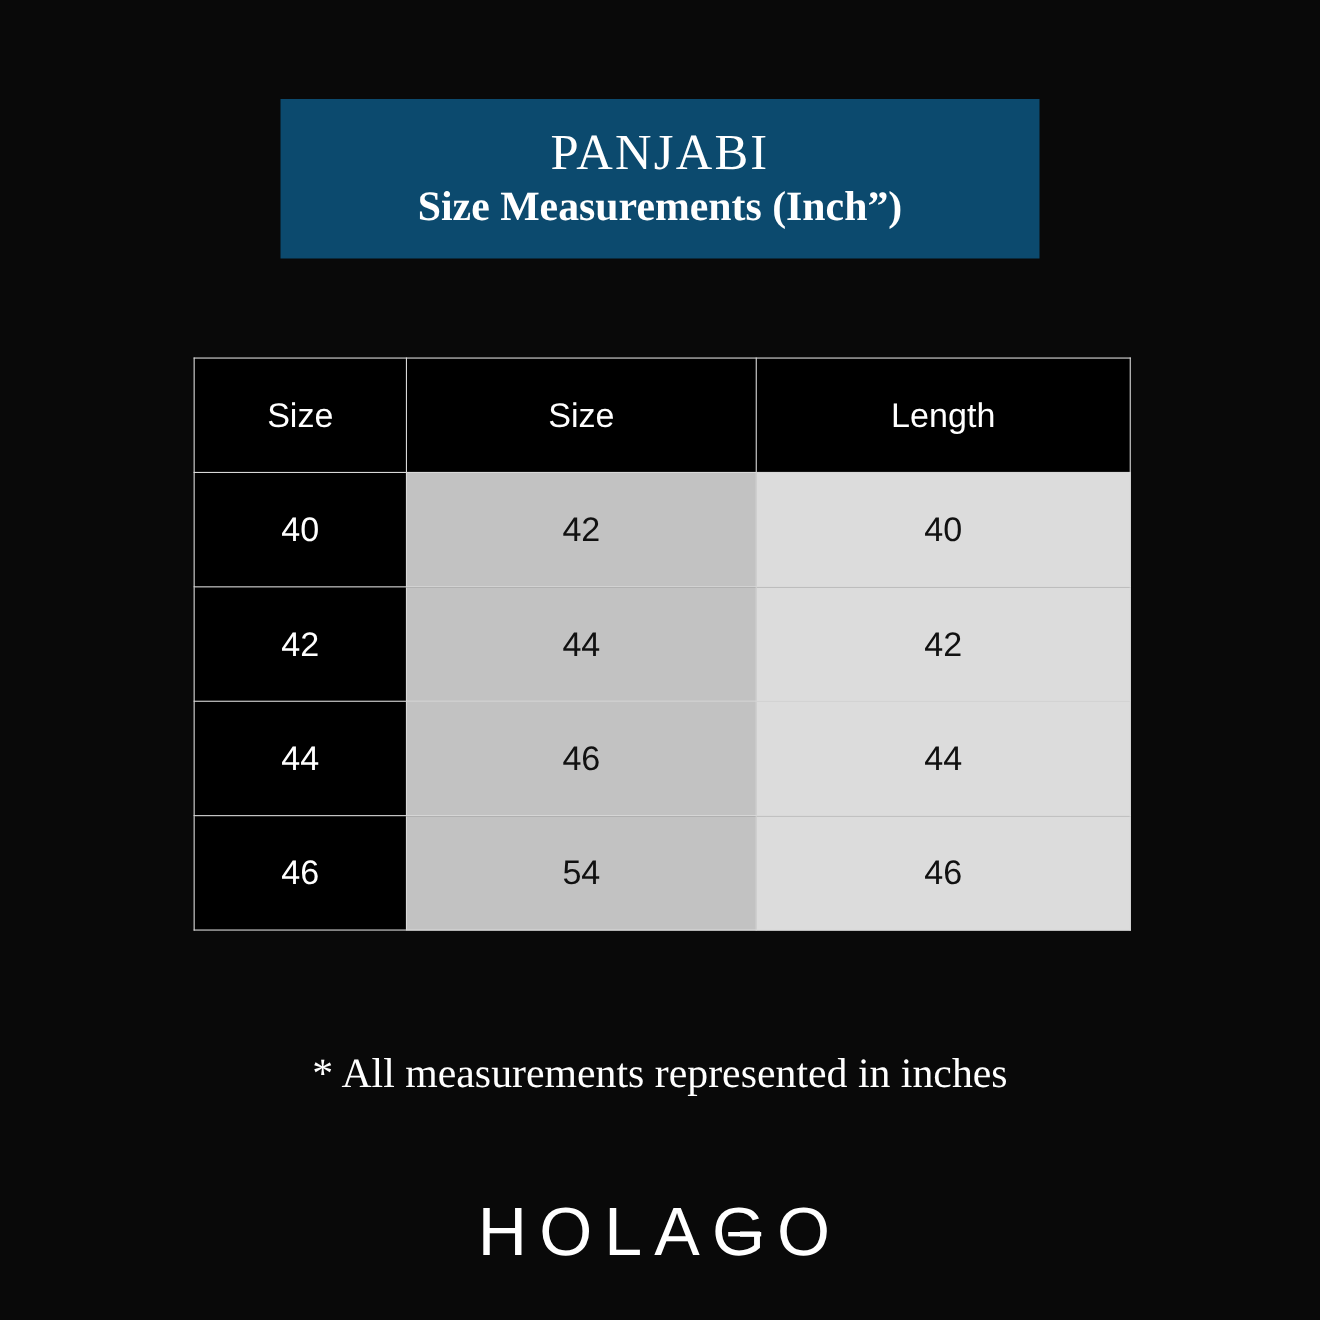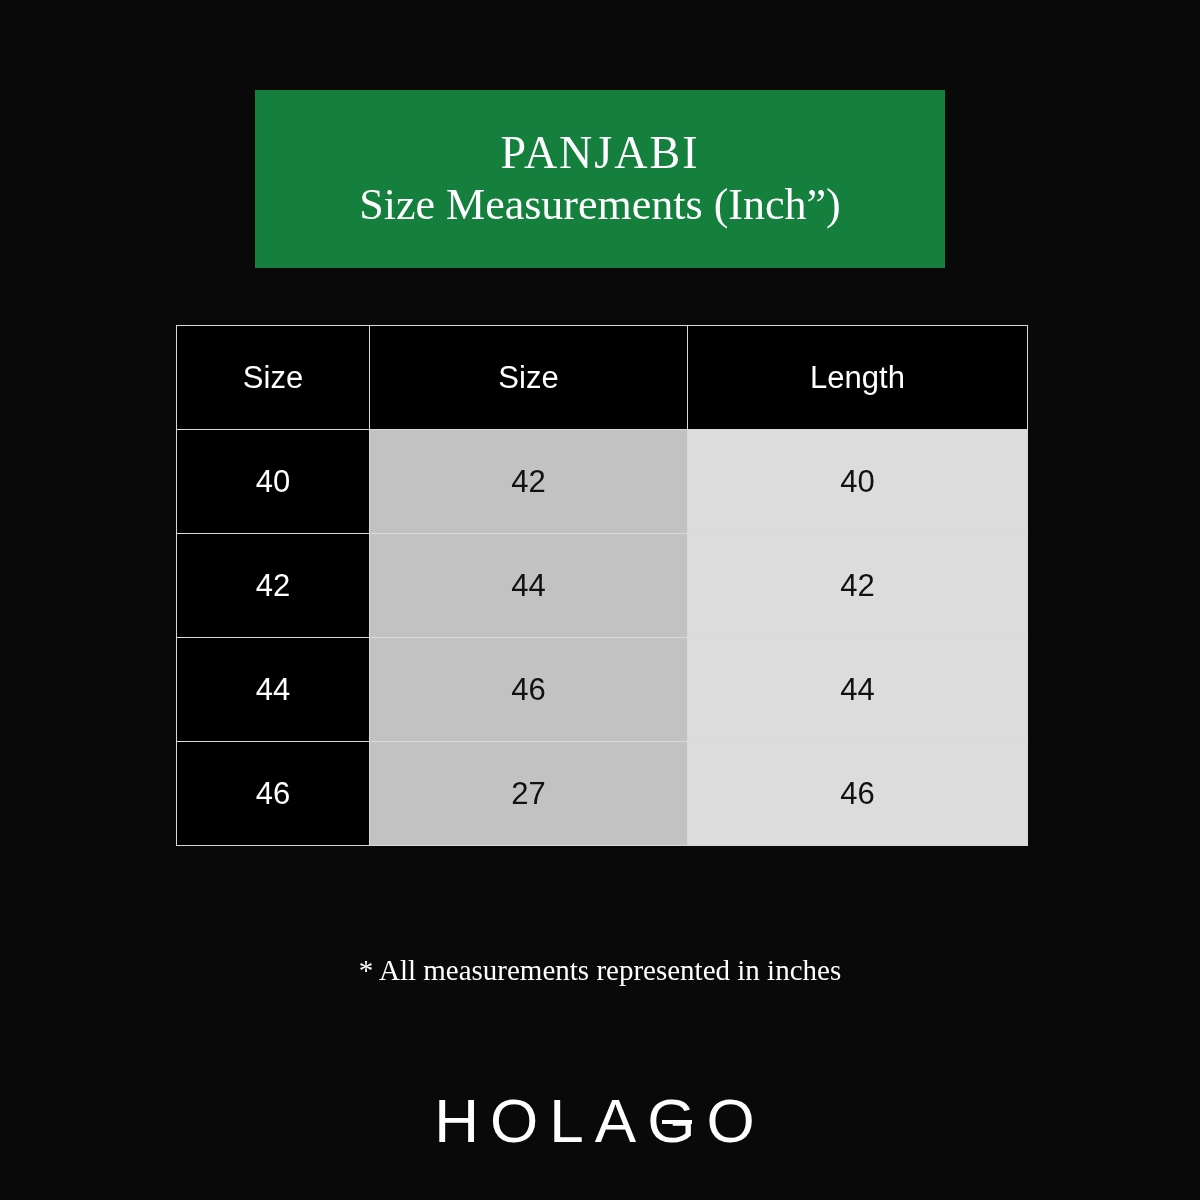--- a/index.html
+++ b/index.html
@@ -19,40 +19,41 @@
     height: 1200px;
     background: #090909;
   }
 
   
   .title-block {
     position: absolute;
     left: 255px;
     top: 90px;
     width: 690px;
-    height: 178px;
-    background: #15803d;
+    height: 145px;
+    background: #0c4a6e;
     display: flex;
     flex-direction: column;
     align-items: center;
     justify-content: center;
   }
   .title-main {
     font-family: "Liberation Serif", serif;
     font-size: 46px;
     letter-spacing: 2px;
     color: #ffffff;
     line-height: 1.05;
     margin-bottom: 4px;
   }
   .title-sub {
     font-family: "Liberation Serif", serif;
-    font-size: 44px;
+    font-size: 38px;
     color: #ffffff;
     line-height: 1.1;
+    font-weight: bold;
   }
 
   
   .size-table {
     position: absolute;
     left: 176px;
     top: 325px;
     width: 848px;
     border-collapse: collapse;
     table-layout: fixed;
@@ -100,21 +101,21 @@
   .notes {
     position: absolute;
     left: 0;
     top: 950px;
     width: 1200px;
     text-align: center;
     color: #ffffff;
     font-family: "Liberation Serif", serif;
   }
   .note-1 {
-    font-size: 29px;
+    font-size: 38px;
     line-height: 1.4;
     margin-bottom: 10px;
   }
   .note-2 {
     font-size: 25px;
     line-height: 1.4;
   }
 
   
   .brand {
@@ -171,21 +172,21 @@
       <td class="cell-body">44</td>
       <td class="cell-length">42</td>
     </tr>
     <tr class="body-row">
       <td class="cell-size">44</td>
       <td class="cell-body">46</td>
       <td class="cell-length">44</td>
     </tr>
     <tr class="body-row">
       <td class="cell-size">46</td>
-      <td class="cell-body">27</td>
+      <td class="cell-body">54</td>
       <td class="cell-length">46</td>
     </tr>
   </tbody>
     </table>
 
   <div class="notes">
     <div class="note-1">* All measurements represented in inches</div>
   </div>
 
   <div class="brand">

